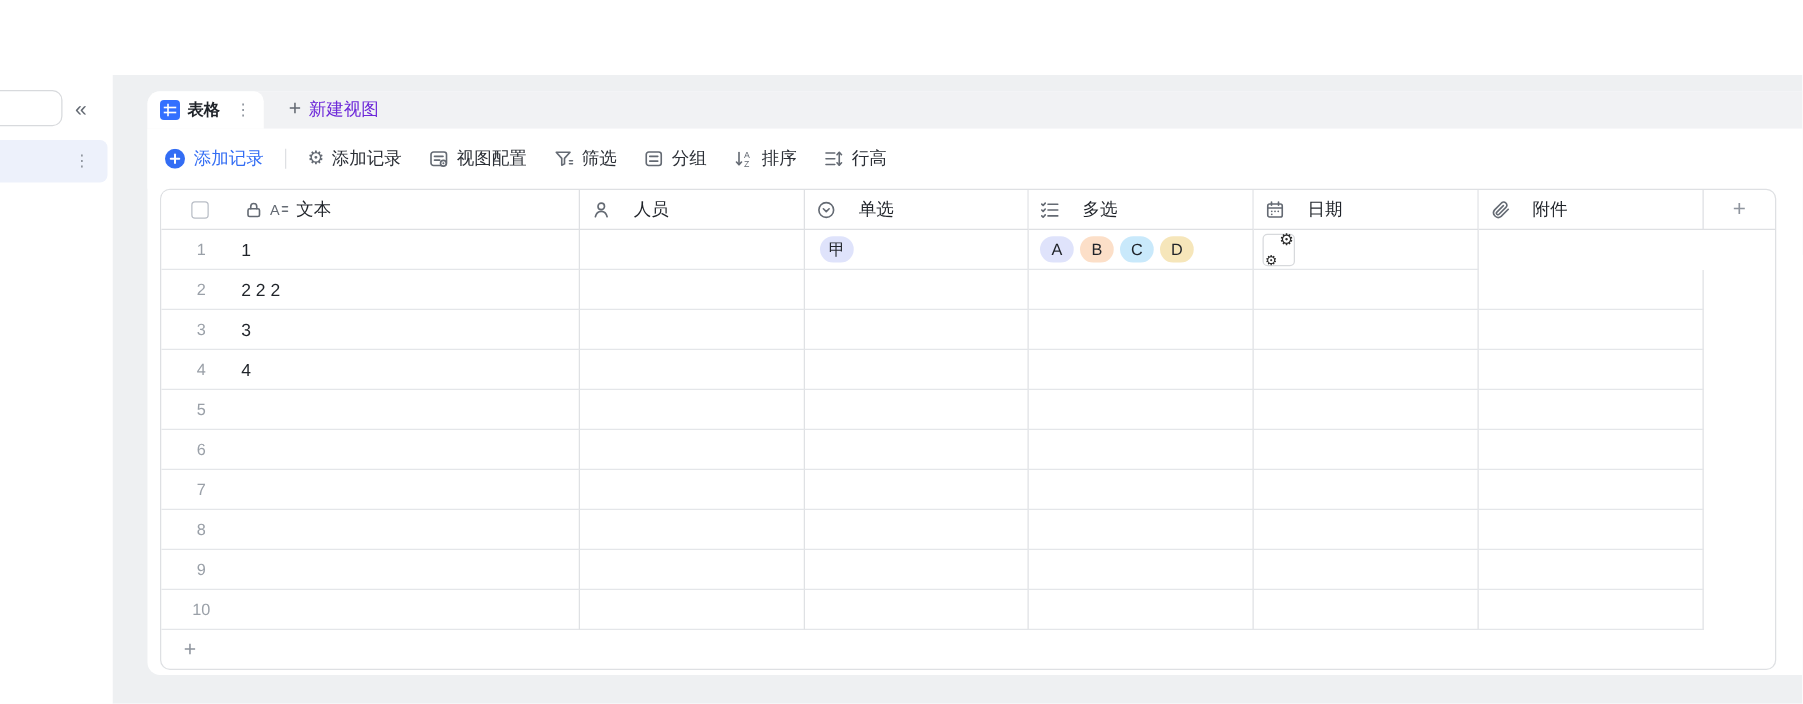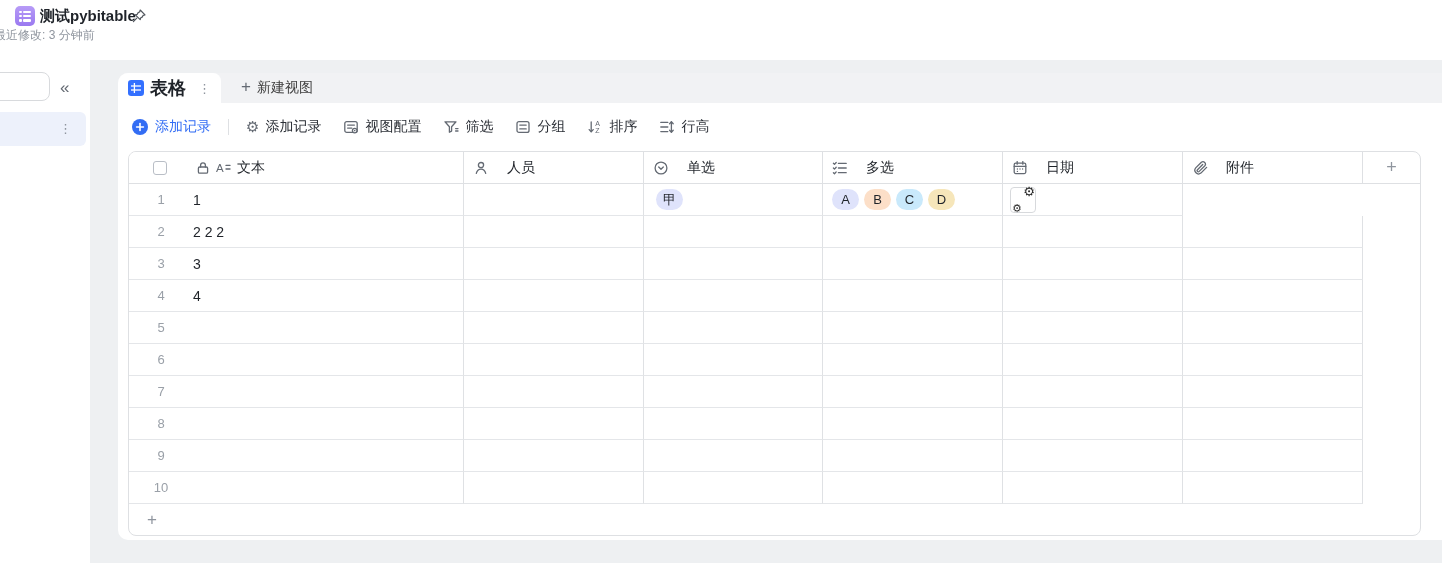--- a/index.html
+++ b/index.html
@@ -27,25 +27,25 @@
     border-radius:6px; background:#edf1fb; }
   .side-selected .dots { position:absolute; right:14px; top:8px; color:#8f959e; font-size:13px; line-height:17px; }
 
   
   .card { position:absolute; left:118px; top:73px; width:1324px; height:467px;
     background:#fff; border-radius:10px 0 0 10px; }
   .tabstrip { position:absolute; left:0; top:0; width:100%; height:30px;
     background:#f1f2f4; border-radius:10px 0 0 0; display:flex; align-items:stretch; }
   .tab-active { display:flex; align-items:center; gap:6px; background:#fff;
     border-radius:10px 8px 0 0; padding:0 10px 0 10px; }
-  .tab-active .tlabel { font-size:18px; font-weight:600; color:#1f2329;text-align:center; }
+  .tab-active .tlabel { font-size:13px; font-weight:600; color:#1f2329;text-align:center; }
   .tab-active .dots { color:#8f959e; font-size:13px; margin-left:6px; }
   .new-view { display:flex; align-items:center; gap:6px; margin-left:20px; cursor:pointer; }
   .new-view .plus { color:#646a73; font-size:17px; font-weight:400; margin-top:-2px; }
-  .new-view .nvlabel { font-size:14px; color:#404040; }
+  .new-view .nvlabel { font-size:14px; color:#6d28d9; }
 
   
   .toolbar { position:absolute; left:0; top:30px; width:100%; height:48px;
     display:flex; align-items:center; padding-left:14px; background:#fff; }
   .add-record { display:flex; align-items:center; gap:7px; color:#336df4; font-size:14px;
     font-weight:500; cursor:pointer; }
   .tb-divider { width:1px; height:16px; background:#dee0e3; margin:0 17px; }
   .tb-item { display:flex; align-items:center; gap:6px; font-size:14px; color:#2b2f36;
     margin-right:22px; cursor:pointer; }
   .tb-item svg, .tb-item .chr { color:#646a73; }
@@ -81,39 +81,20 @@
   .thumb .g2 { position:absolute; left:1px; bottom:-3px; font-size:11px; color:#2b2b2b; }
   .add-row { display:flex; align-items:center; height:31px; padding-left:18px;
     color:#8f959e; font-size:17px; cursor:pointer; }
   svg { display:block; }
 </style>
 </head>
 <body>
 
 <div id="app">
 
-  <div class="topbar">
-
-    <span class="doc-icon">
-      <span class="sq" style="top:4.5px"></span>
-        <span class="bar" style="top:4.5px"></span>
-      <span class="sq" style="top:8.8px"></span>
-        <span class="bar" style="top:8.8px"></span>
-      <span class="sq" style="top:13.1px"></span>
-        <span class="bar" style="top:13.1px"></span>
-    </span>
-    <span class="page-title">测试pybitable</span>
-    <span class="pin">
-      <svg width="16" height="16" viewBox="0 0 16 16" fill="none" stroke="#51565d" stroke-width="1.2" stroke-linejoin="round" stroke-linecap="round">
-        <path d="M9.2 2l4.8 4.8-1.9.5a3.1 3.1 0 0 1-2.4 2.5l-.5 1.9-4.9-4.9 1.9-.5A3.1 3.1 0 0 1 8.7 3.9z"></path>
-        <line x1="5.8" y1="10.2" x2="2.4" y2="13.6"></line>
-      </svg>
-    </span>
-    <span class="modified">最近修改: 3 分钟前</span>
-  </div>
 
   <div class="main-bg"></div>
 
   <div class="sidebar">
     <div class="search-box"></div>
     <div class="collapse">«</div>
     <div class="side-selected">
       <span class="dots">⋮</span>
     </div>
   </div>

